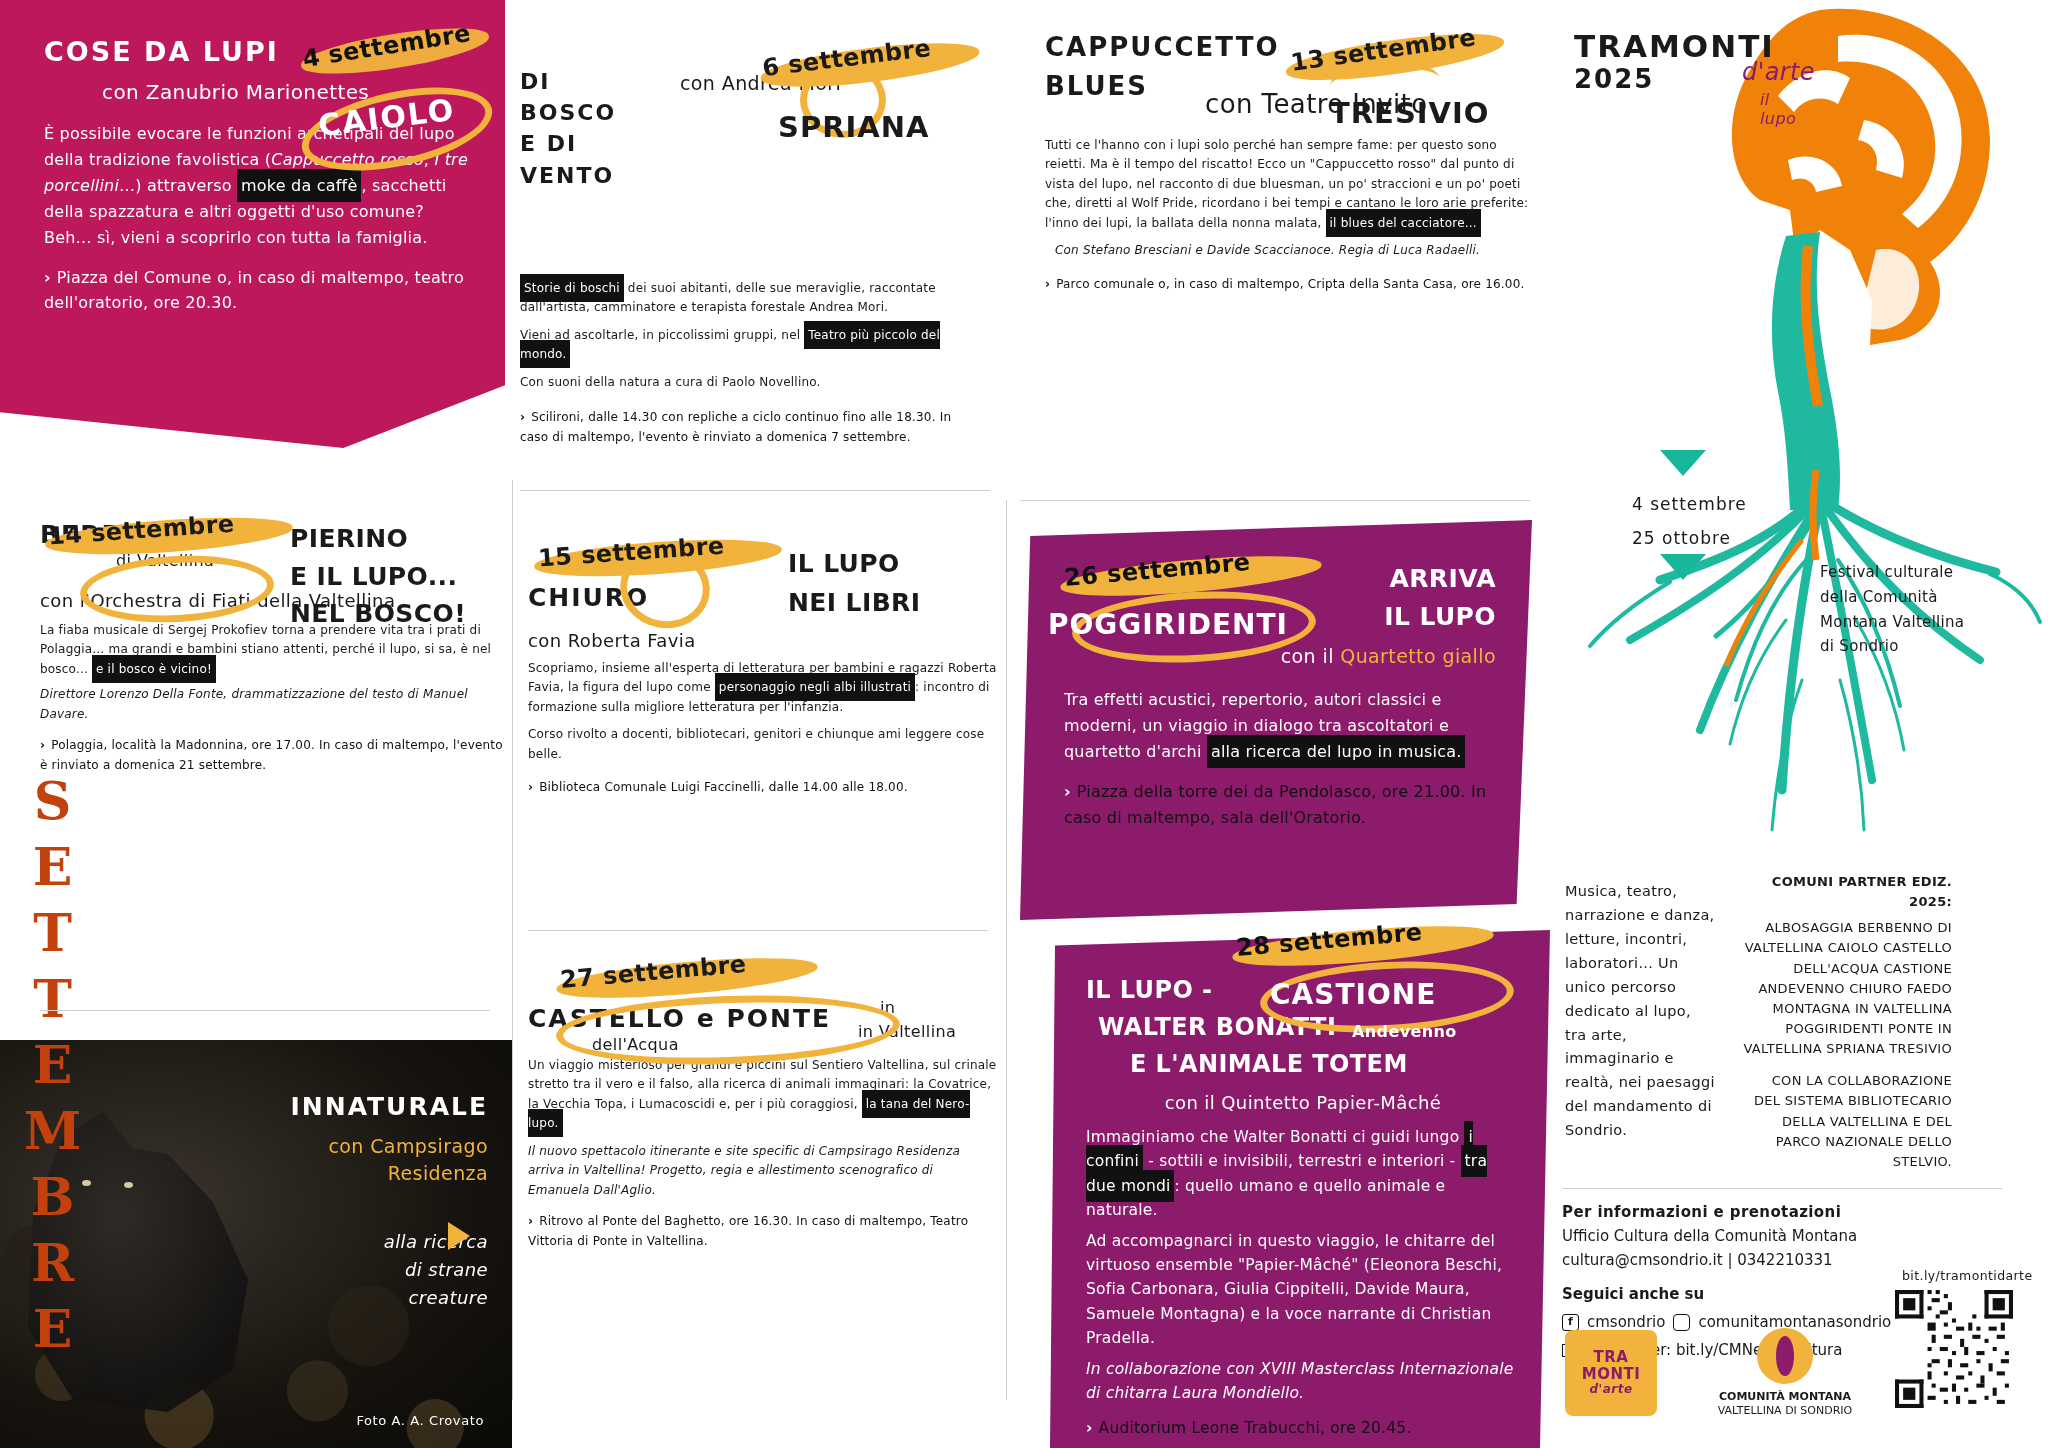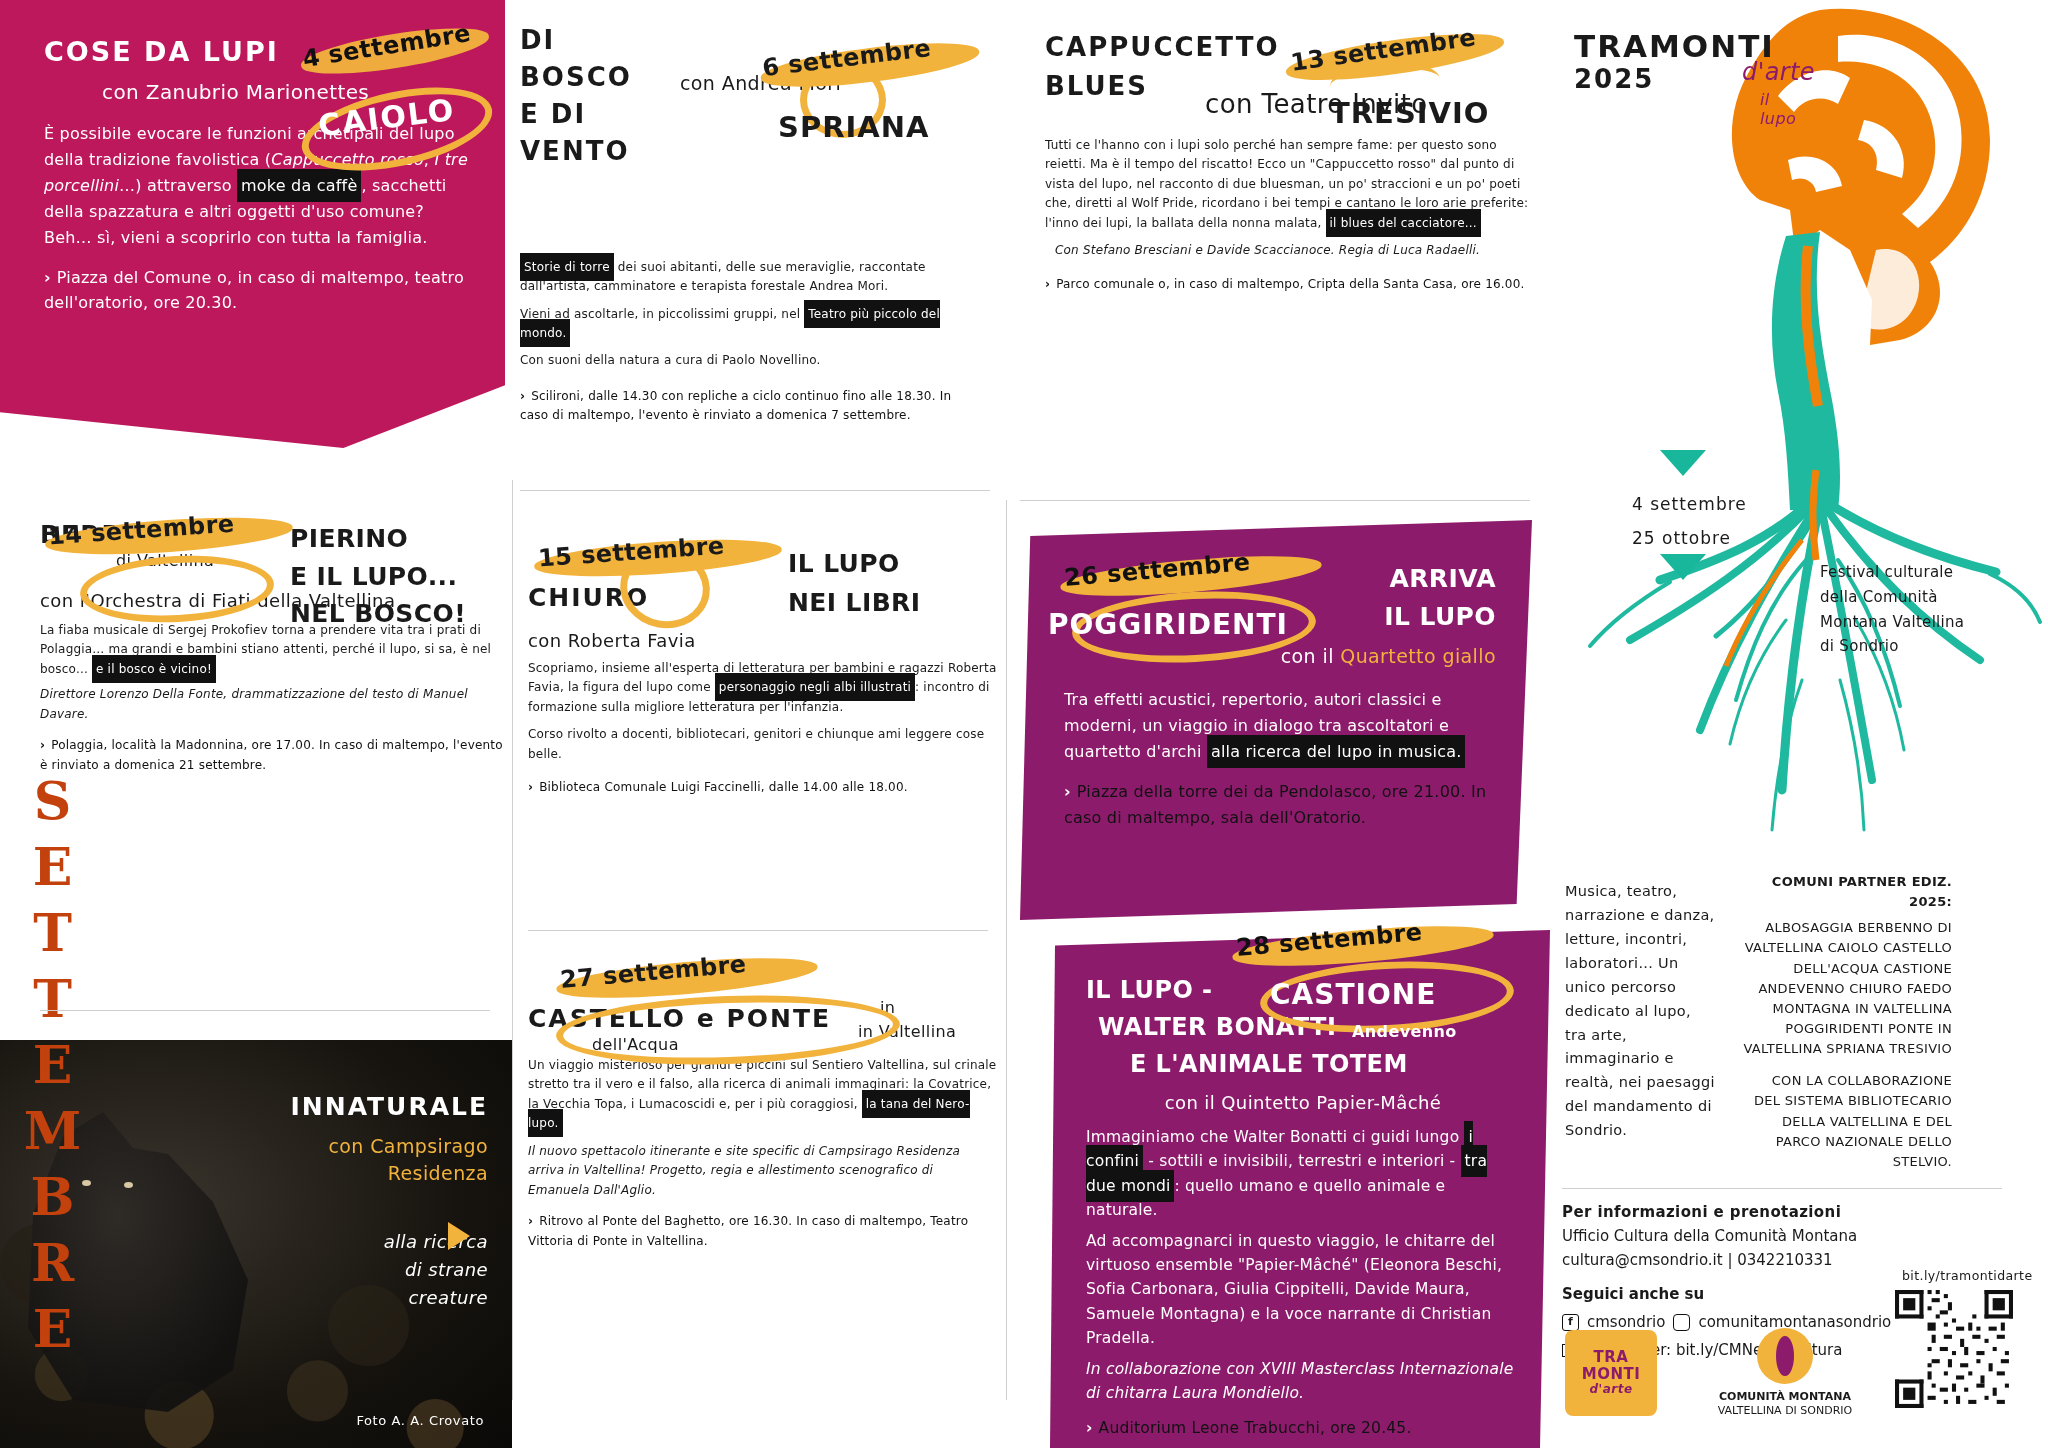--- a/index.html
+++ b/index.html
@@ -33,21 +33,21 @@
   #block-lupi .t1{font-size:27px;letter-spacing:2px;font-weight:bold;}
   #block-lupi .t2{font-size:20px;margin-top:10px;line-height:1.5;padding-left:58px;}
   #block-lupi .body-txt{margin-top:14px;font-size:16px;color:#fff;}
   #block-lupi .hl{background:#111;color:#fff;}
   #block-lupi .arrow::before{color:#fff;}
 
   .date-badge{position:absolute;font-weight:bold;}
 
   
   #block-bosco{position:absolute;left:520px;top:22px;width:445px;}
-  #block-bosco .t1{font-size:26px;letter-spacing:2px;line-height:1.42;font-weight:bold;}
+  #block-bosco .t1{font-size:22px;letter-spacing:2px;line-height:1.42;font-weight:bold;margin-top:44px;}
   #block-bosco .sub{position:absolute;left:160px;top:48px;font-size:19px;line-height:1.45;}
   #block-bosco .body-txt{margin-top:6px;}
 
   
   #block-cappuccetto{position:absolute;left:1045px;top:28px;width:485px;}
   #block-cappuccetto .t1{font-size:26px;letter-spacing:2px;line-height:1.5;font-weight:bold;}
   #block-cappuccetto .body-txt{margin-top:10px;}
 
   
   #block-pierino{position:absolute;left:40px;top:520px;width:470px;}
@@ -179,21 +179,21 @@
 
   <div class="mark-yellow" style="left:300px;top:34px;width:190px;height:34px;transform:rotate(-9deg);opacity:.95;"></div>
   <div class="date-badge hand" style="left:302px;top:32px;font-size:24px;color:#111;transform:rotate(-9deg);z-index:2;">4 settembre</div>
   <div class="mark-yellow" style="left:300px;top:92px;width:180px;height:60px;border-radius:50%;transform:rotate(-12deg);background:transparent;border:7px solid #f2b33d;"></div>
   <div class="date-badge hand" style="left:318px;top:100px;font-size:30px;color:#fff;letter-spacing:2px;z-index:2;transform:rotate(-7deg);">CAIOLO</div>
 
   <div id="block-bosco">
     <div class="t1 hand">DI<br>BOSCO<br>E DI<br>VENTO</div>
     <div class="sub hand">con Andrea Mori</div>
     <div class="body-txt" style="margin-top:88px">
-      <p><span class="hl">Storie di torre</span> dei suoi abitanti, delle sue meraviglie, raccontate dall'artista, camminatore e terapista forestale Andrea Mori.</p>
+      <p><span class="hl">Storie di boschi</span> dei suoi abitanti, delle sue meraviglie, raccontate dall'artista, camminatore e terapista forestale Andrea Mori.</p>
       <p style="margin-top:8px">Vieni ad ascoltarle, in piccolissimi gruppi, nel <span class="hl">Teatro più piccolo del mondo.</span></p>
       <p style="margin-top:8px">Con suoni della natura a cura di Paolo Novellino.</p>
     </div>
     <div class="body-txt arrow" style="margin-top:16px">Scilironi, dalle 14.30 con repliche a ciclo continuo fino alle 18.30. In caso di maltempo, l'evento è rinviato a domenica 7 settembre.</div>
   </div>
   <div class="mark-yellow" style="left:760px;top:48px;width:220px;height:34px;transform:rotate(-7deg);"></div>
   <div class="date-badge hand" style="left:762px;top:44px;font-size:24px;z-index:2;transform:rotate(-7deg);">6 settembre</div>
   <div class="mark-yellow" style="left:800px;top:62px;width:72px;height:62px;background:transparent;border:7px solid #f2b33d;border-radius:50%;"></div>
   <div class="date-badge hand" style="left:778px;top:110px;font-size:29px;letter-spacing:1px;z-index:2;">SPRIANA</div>
 

